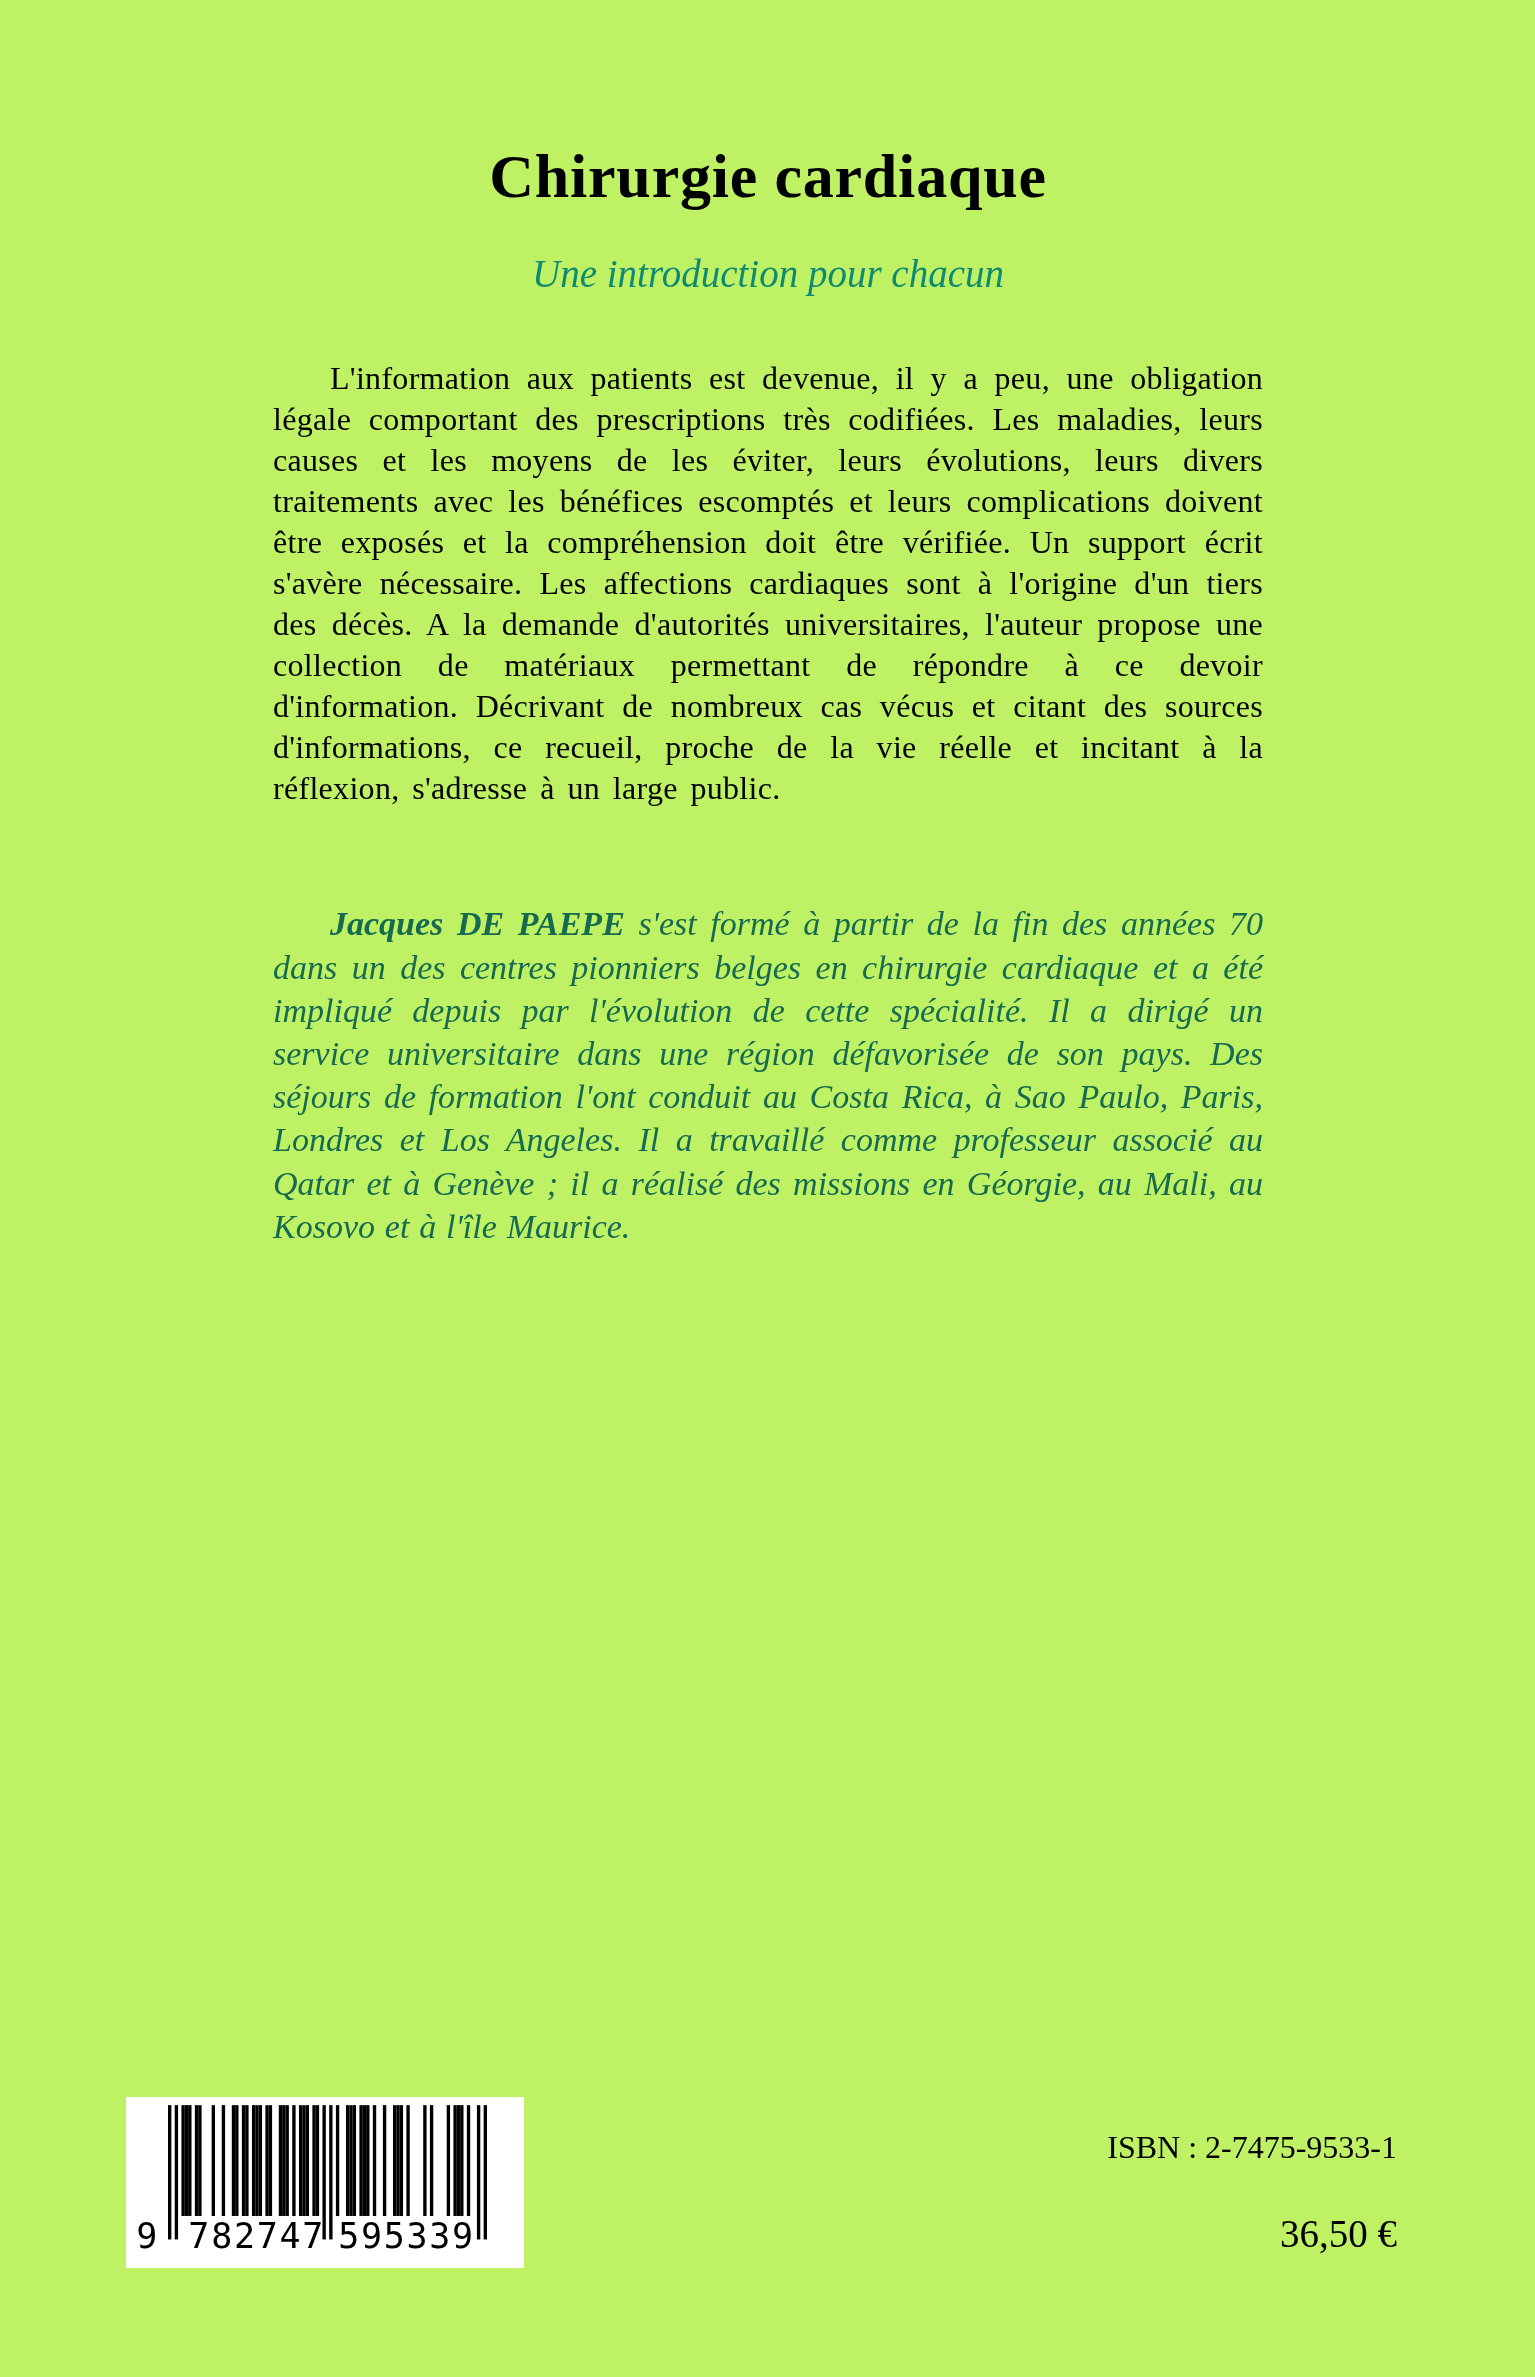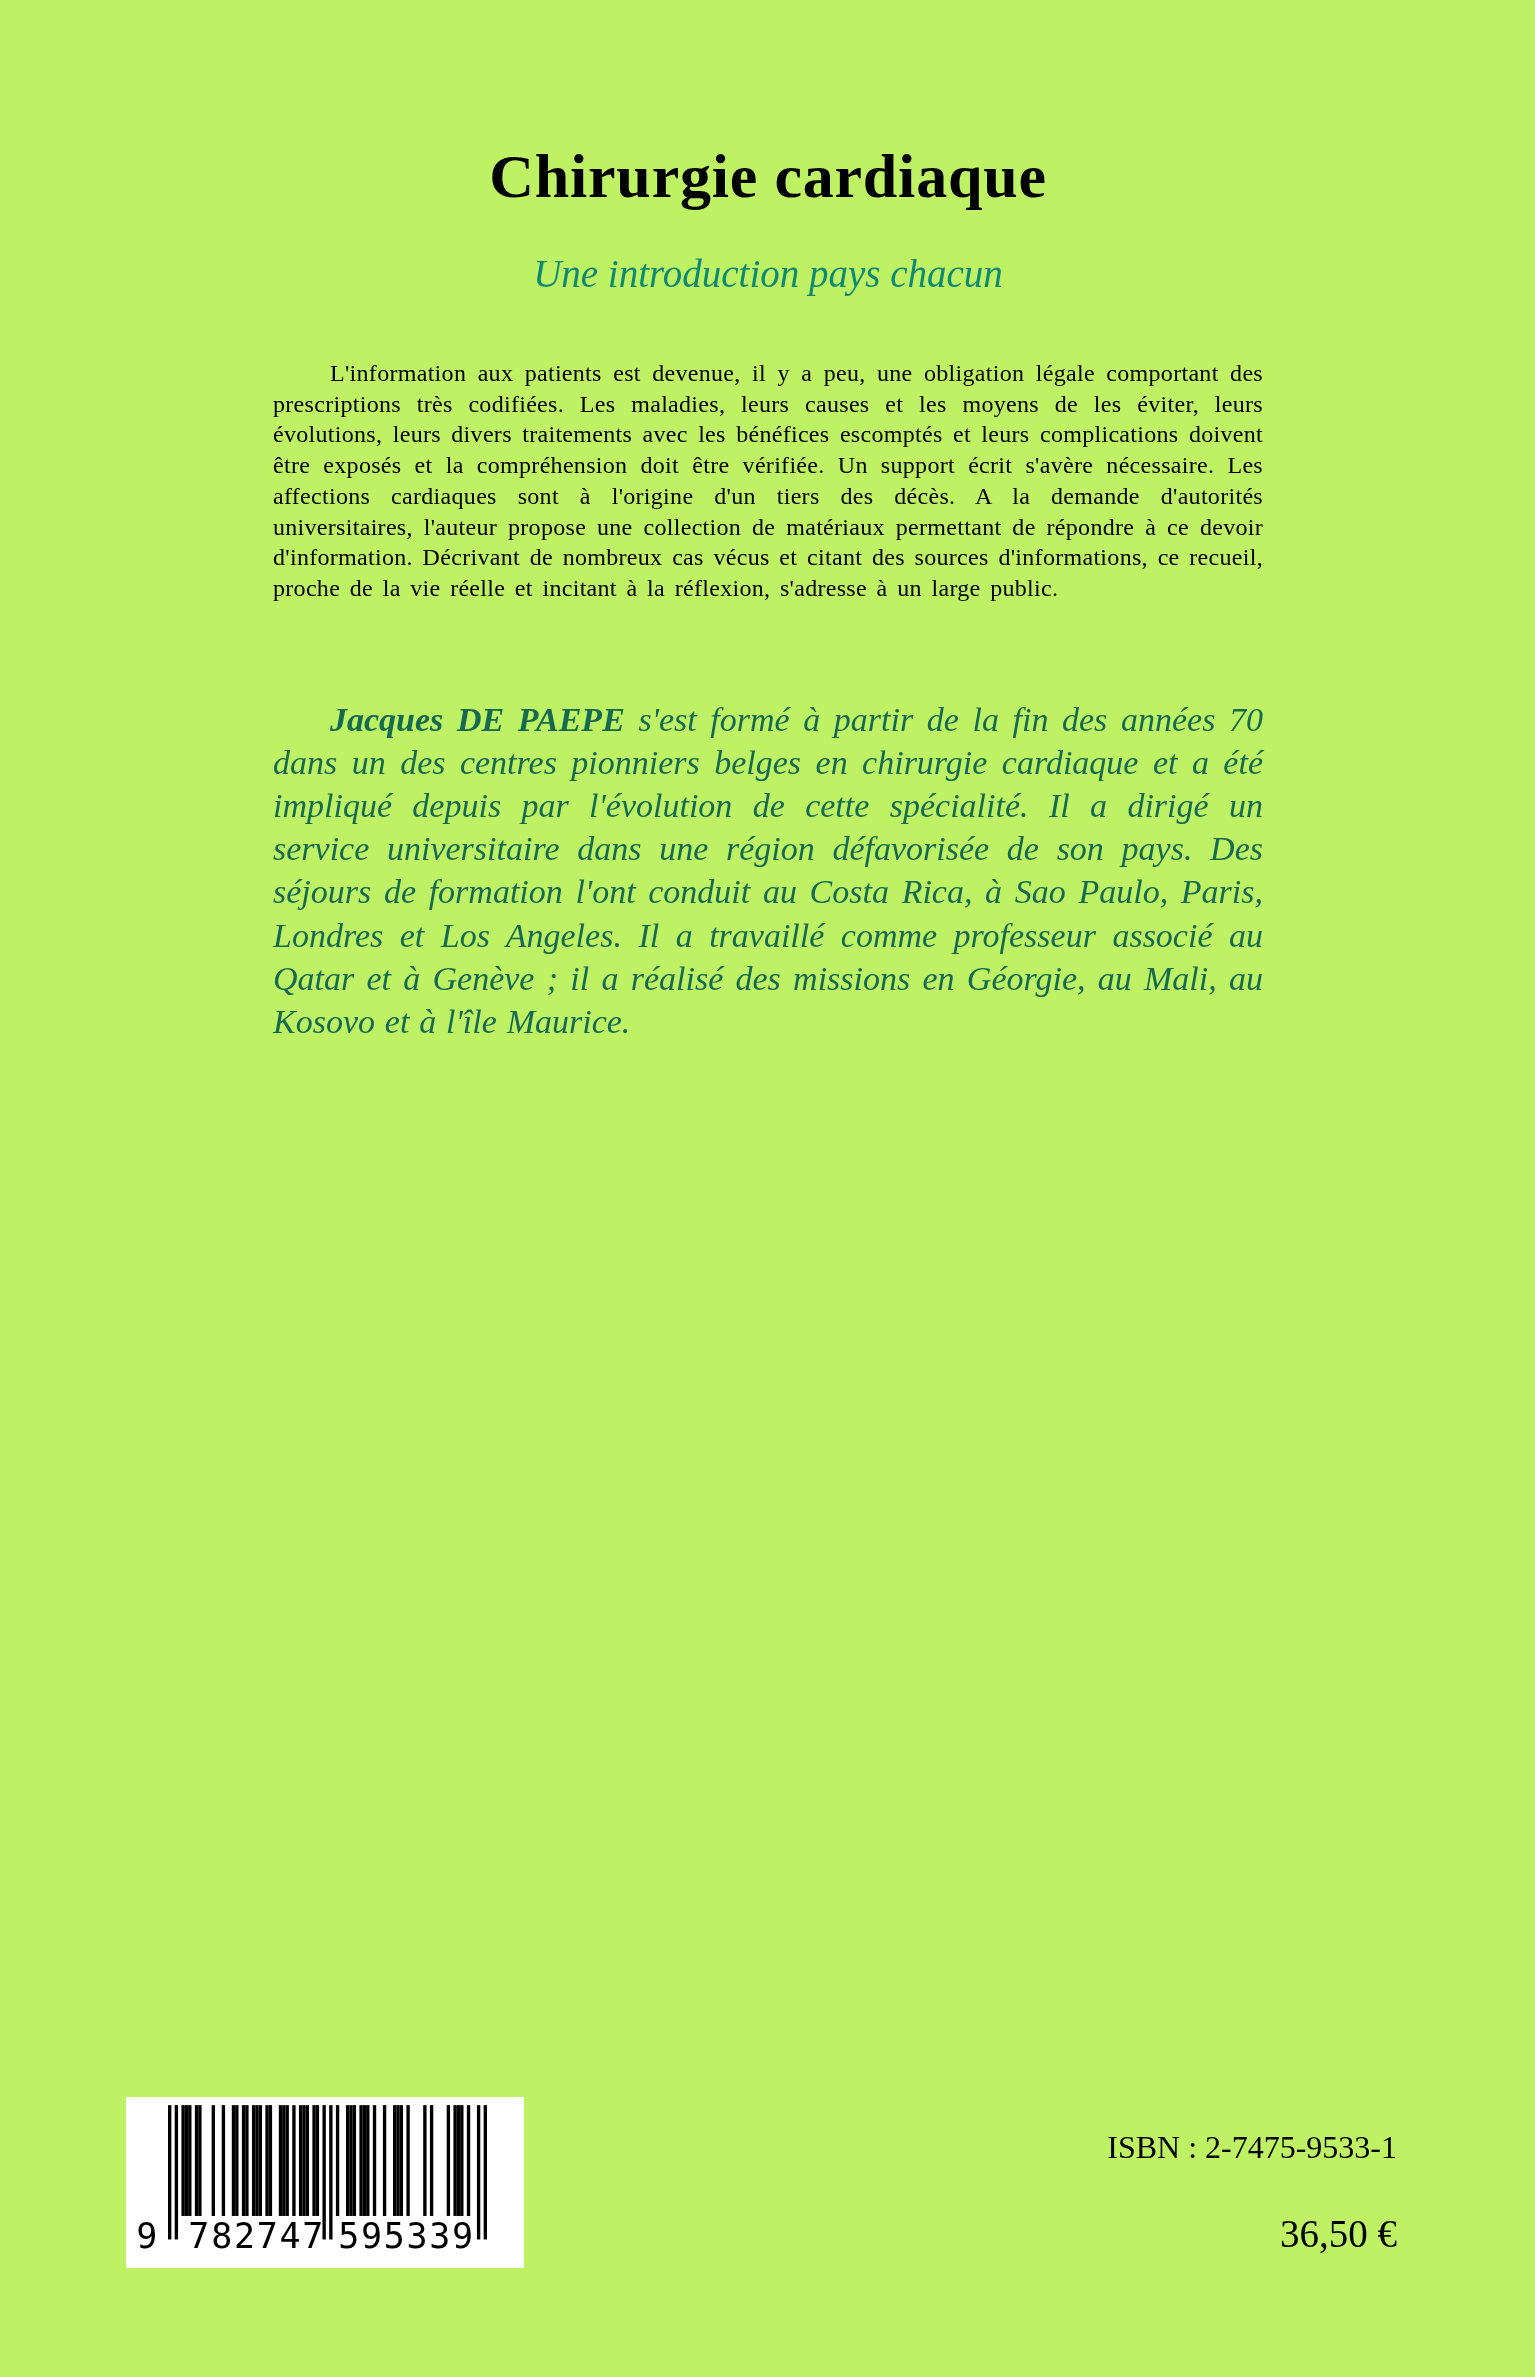--- a/index.html
+++ b/index.html
@@ -31,21 +31,21 @@
   }
   .book-subtitle {
     margin: 39px 0 0 0;
     text-align: center;
     font-style: italic;
     font-size: 39px;
     color: #0f8a72;
   }
   .synopsis {
     margin: 62px 0 12px 0;
-    font-size: 24px;
+    font-size: 32px;
     line-height: 1.28;
     text-align: justify;
     text-indent: 57px;
     word-spacing: 0.14em;
     letter-spacing: 0.3px;
   }
   .bio {
     margin: 94px 0 0 0;
     font-size: 34px;
     line-height: 1.27;
@@ -122,21 +122,21 @@
   }
 </style>
 </head>
 <body>
 
 <div class="page">
 
   <div class="content">
     <h1 class="book-title">Chirurgie cardiaque</h1>
 
-    <div class="book-subtitle">Une introduction pays chacun</div>
+    <div class="book-subtitle">Une introduction pour chacun</div>
 
     <p class="synopsis">L'information aux patients est devenue, il y a peu, une obligation légale comportant des prescriptions très codifiées. Les maladies, leurs causes et les moyens de les éviter, leurs évolutions, leurs divers traitements avec les bénéfices escomptés et leurs complications doivent être exposés et la compréhension doit être vérifiée. Un support écrit s'avère nécessaire. Les affections cardiaques sont à l'origine d'un tiers des décès. A la demande d'autorités universitaires, l'auteur propose une collection de matériaux permettant de répondre à ce devoir d'information. Décrivant de nombreux cas vécus et citant des sources d'informations, ce recueil, proche de la vie réelle et incitant à la réflexion, s'adresse à un large public.</p>
 
     <p class="bio"><span class="author-name">Jacques DE PAEPE</span> <span>s'est formé à partir de la fin des années 70 dans un des centres pionniers belges en chirurgie cardiaque et a été impliqué depuis par l'évolution de cette spécialité. Il a dirigé un service universitaire dans une région défavorisée de son pays. Des séjours de formation l'ont conduit au Costa Rica, à Sao Paulo, Paris, Londres et Los Angeles. Il a travaillé comme professeur associé au Qatar et à Genève ; il a réalisé des missions en Géorgie, au Mali, au Kosovo et à l'île Maurice.</span></p>
   </div>
 
   <div class="barcode-panel">
     <svg id="barcode-svg" width="319" height="143" viewBox="0 0 380 170">
         <rect x="0" y="0" width="4" height="160" fill="#000"></rect>
         <rect x="8" y="0" width="4" height="160" fill="#000"></rect>

